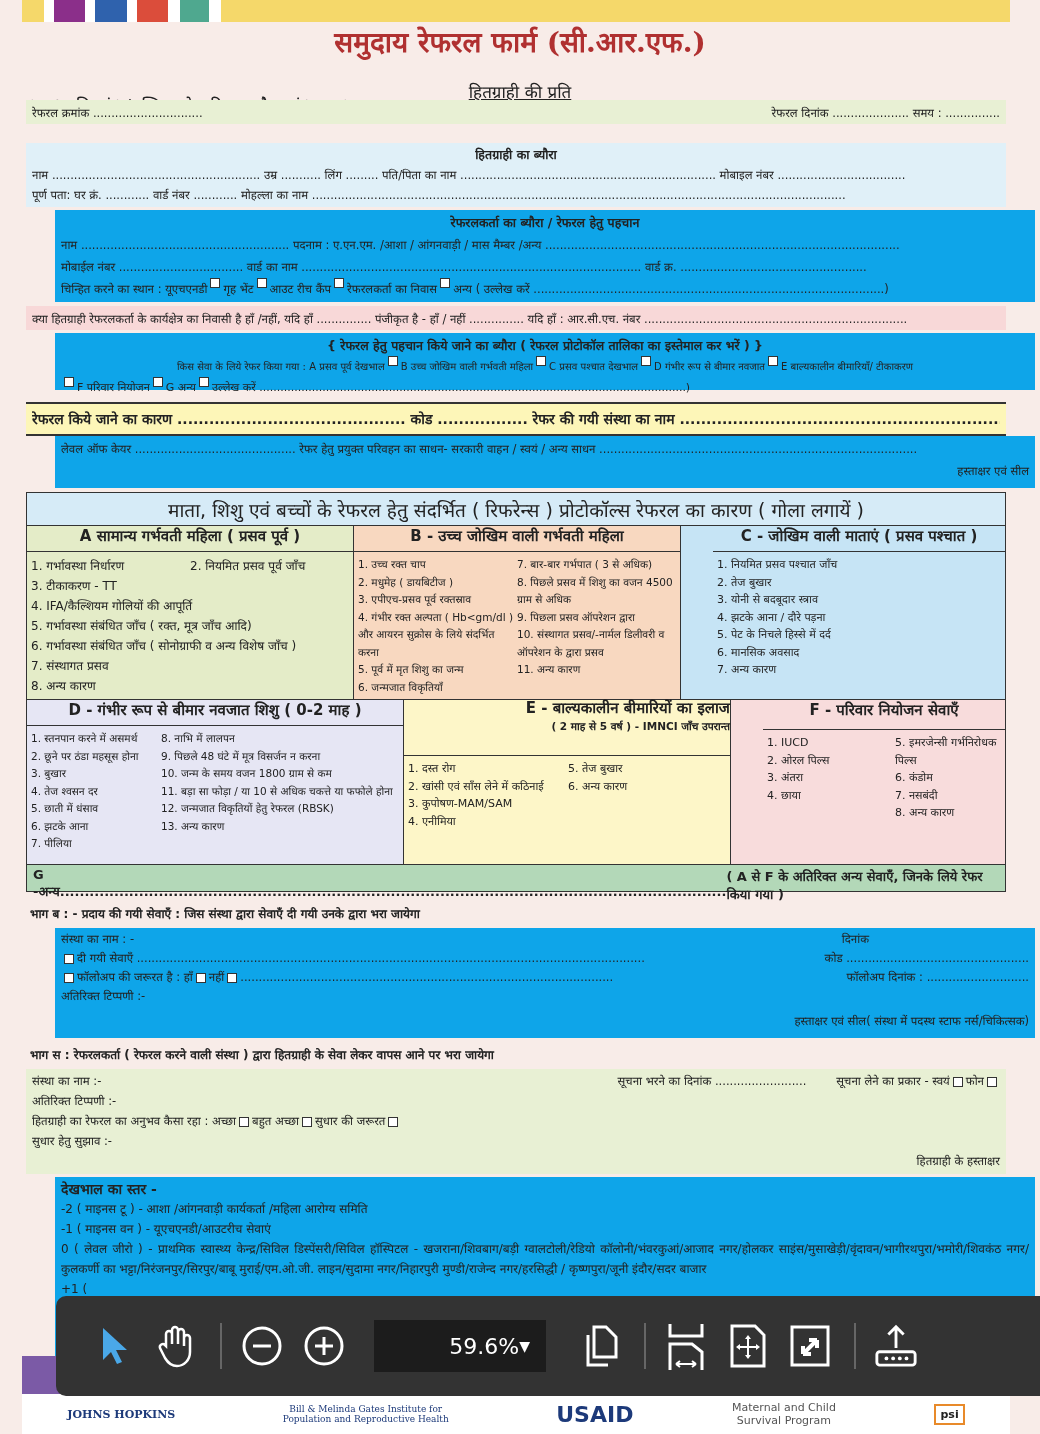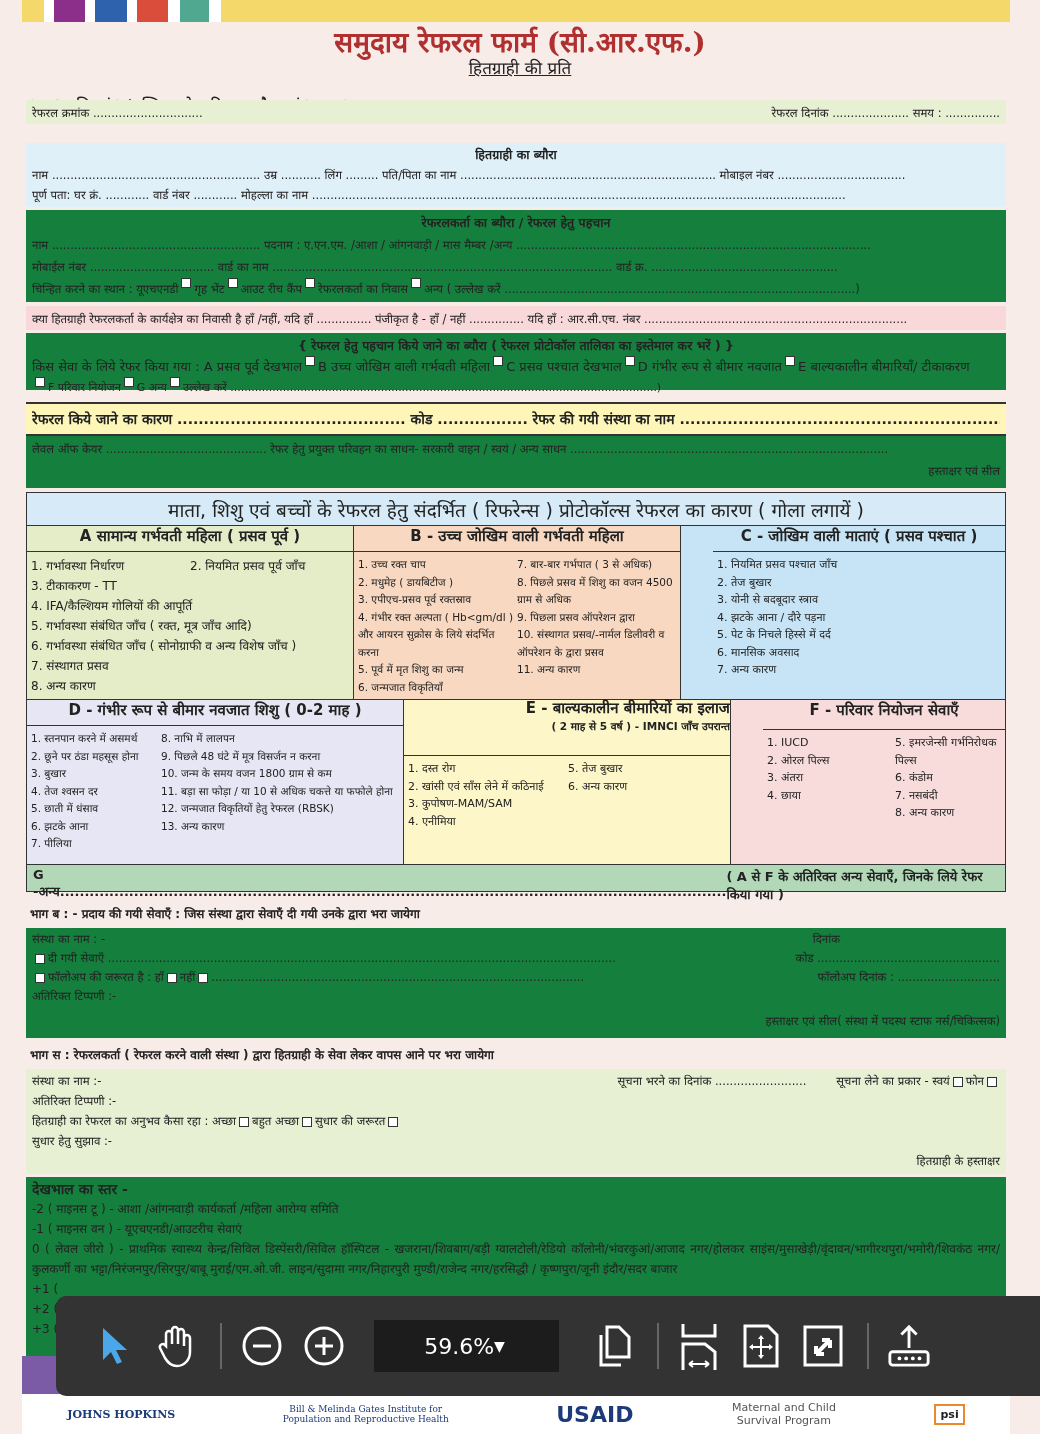--- a/index.html
+++ b/index.html
@@ -1,44 +1,44 @@
 <!DOCTYPE html>
 <html><head>
 <meta charset="utf-8">
 <style>
   * { box-sizing: border-box; margin: 0; padding: 0; }
   body { width: 1040px; height: 1434px; background: #f8ece8; font-family: "DejaVu Sans", sans-serif; color: #222; position: relative; overflow: hidden; }
   .topbar { position: absolute; top: 0; left: 22px; height: 22px; display: flex; width: 988px; }
   .topbar div { height: 22px; }
   .title { position: absolute; top: 22px; left: 0; width: 1040px; text-align: center; color: #b03030; font-size: 28px; font-weight: bold; font-family: "DejaVu Serif", serif; }
-  .subtitle { position: absolute; top: 56px; left: 0; width: 1040px; text-align: center; font-size: 17px; text-decoration: underline; font-family: "DejaVu Serif", serif; }
+  .subtitle { position: absolute; top: 80px; left: 0; width: 1040px; text-align: center; font-size: 17px; text-decoration: underline; font-family: "DejaVu Serif", serif; }
   .section-head { position: absolute; left: 30px; font-size: 12.5px; font-weight: bold; }
   .blk { position: absolute; left: 26px; width: 980px; font-size: 11.5px; padding: 2px 6px; line-height: 22px; }
   .row { display: flex; justify-content: space-between; white-space: nowrap; overflow: hidden; }
   .ctr { text-align: center; font-weight: bold; font-size: 12.5px; }
   .green { background: #e8f0d4; }
   .blue { background: #e0f0f8; }
-  .peach { background: #15803d; }
+  .peach { background: #0ea5e9; margin-left: 29px; }
   .pink { background: #f8d8d8; }
   .yellow { background: #fdf6b8; }
   .box { display: inline-block; width: 10px; height: 10px; border: 1px solid #333; vertical-align: middle; margin: 0 3px; background: #fff; }
   .grid { position: absolute; left: 26px; top: 492px; width: 980px; border: 1.5px solid #333; }
   .grid-title { background: #d6ebf7; text-align: center; font-size: 19px; font-weight: normal; padding: 4px 0; border-bottom: 1.5px solid #333; height: 33px; }
   .gcols { display: flex; border-bottom: 1.5px solid #333; }
   .gcol { border-right: 1px solid #333; font-size: 11px; line-height: 17.5px; }
   .gcol:last-child { border-right: none; padding-left: 32px; }
   .gh { text-align: center; font-weight: bold; font-size: 15px; border-bottom: 1px solid #333; padding: 2px 0; height: 26px; }
   .gb { padding: 4px 4px; }
   .two { display: flex; }
   .two > div { flex: 1; }
   .g-other { background: #b3d8b8; font-weight: bold; font-size: 13px; padding: 2px 6px; height: 26px; display: flex; justify-content: space-between; }
   .toolbar { position: absolute; left: 56px; top: 1296px; width: 984px; height: 100px; background: #333333; border-radius: 10px 0 0 10px; display: flex; align-items: center; padding-left: 36px; gap: 0; }
   .tb-icon { width: 44px; height: 44px; display: flex; align-items: center; justify-content: center; margin-right: 18px; }
   .tb-sep { width: 2px; height: 46px; background: #666; margin: 0 18px 0 4px; }
-  .zoombox { background: #1c1c1c; width: 185px; height: 52px; display: flex; align-items: center; justify-content: center; padding: 0 16px 0 12px; color: #fff; font-size: 22px; margin-right: 32px; }
+  .zoombox { background: #1c1c1c; width: 172px; height: 52px; display: flex; align-items: center; justify-content: flex-end; padding: 0 16px 0 12px; color: #fff; font-size: 22px; margin-right: 32px; }
   .footer { position: absolute; left: 22px; top: 1394px; width: 988px; height: 40px; background: #fff; display: flex; align-items: center; justify-content: space-around; font-size: 11px; }
   .purple-strip { position: absolute; left: 22px; top: 1356px; width: 988px; height: 38px; background: #7b5aa6; }
 </style>
 </head>
 <body>
 
 <div class="topbar">
   <div style="width:22px;background:#f5d86a"></div>
   <div style="width:10px;background:#fff"></div>
   <div style="width:31px;background:#8b2f8a"></div>
@@ -83,21 +83,21 @@
     <span>अन्य ( उल्लेख करें ................................................................................................)</span>
   </div>
 </div>
 
 <div class="blk pink" style="top:306px;height:24px">
   <div class="row">क्या हितग्राही रेफरलकर्ता के कार्यक्षेत्र का निवासी है हाँ /नहीं, यदि हाँ ............... पंजीकृत है - हाँ / नहीं ............... यदि हाँ : आर.सी.एच. नंबर ........................................................................</div>
 </div>
 
 <div class="blk peach" style="top:333px;height:57px;line-height:21px">
   <div class="ctr">{ रेफरल हेतु पहचान किये जाने का ब्यौरा ( रेफरल प्रोटोकॉल तालिका का इस्तेमाल कर भरें ) }</div>
-  <div class="row" style="justify-content:flex-start;font-size:13px">
+  <div class="row" style="justify-content:center;font-size:10px">
     <span>किस सेवा के लिये रेफर किया गया :</span>&nbsp;
     <span>A प्रसव पूर्व देखभाल</span><span class="box"></span>
     <span>B उच्च जोखिम वाली गर्भवती महिला</span><span class="box"></span>
     <span>C प्रसव पश्चात देखभाल</span><span class="box"></span>
     <span>D गंभीर रूप से बीमार नवजात</span><span class="box"></span>
     <span>E बाल्यकालीन बीमारियाँ/ टीकाकरण</span>
   </div>
   <div class="row" style="justify-content:flex-start;font-size:11px">
     <span class="box"></span>
     <span>F परिवार नियोजन</span>

